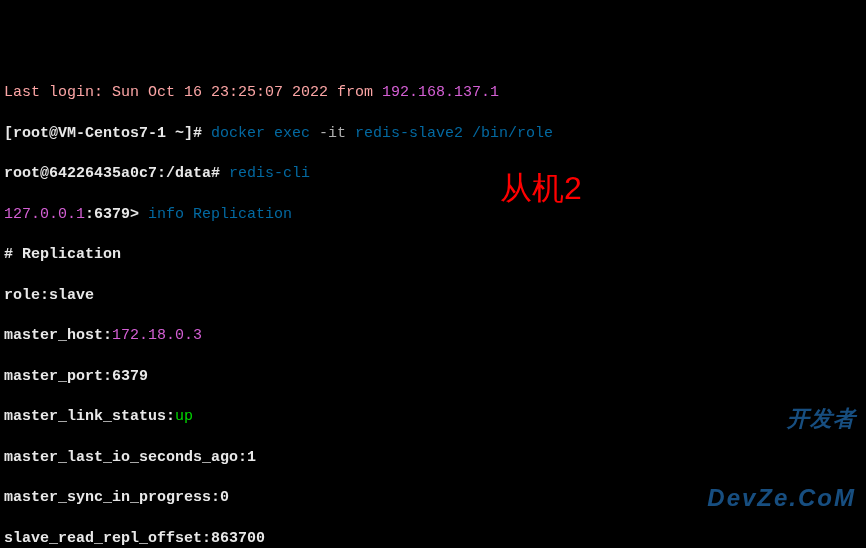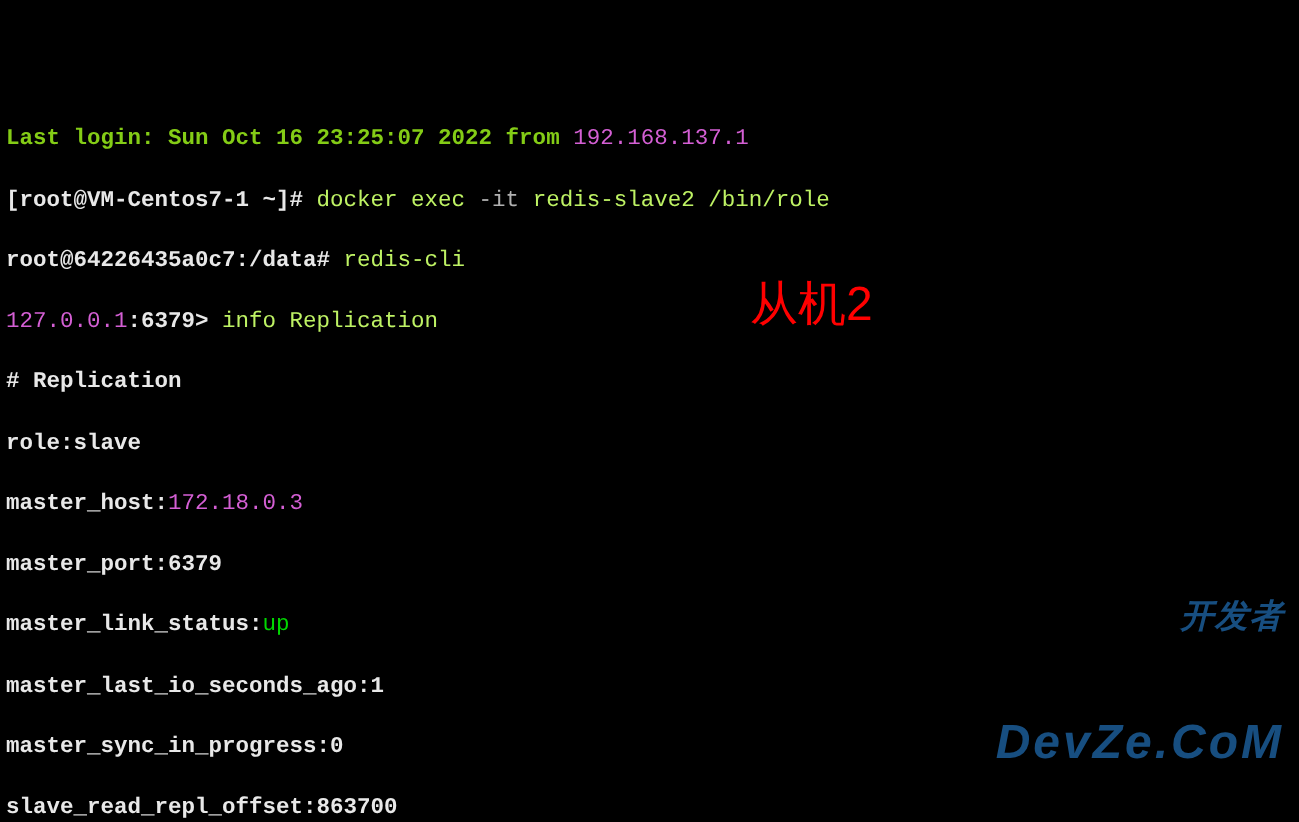--- a/index.html
+++ b/index.html
@@ -10,50 +10,50 @@
       font-size: 15px;
       line-height: 1.35;
       width: 866px;
       height: 548px;
       padding: 2px 4px;
       position: relative;
       overflow: hidden;
       white-space: pre;
     }
     .line { display: block; }
-    .cyan { color: #84cc16; font-weight: bold; }
+    .cyan { color: #fca5a5; }
     .magenta { color: #d45fd4; margin-top: 47px; }
-    .yellow { color: #bef264; }
+    .yellow { color: #0369a1; }
     .gray { color: #b0b0b0; margin-top: 29px; }
     .white { color: #e8e8e8; font-weight: bold; }
     .green { color: #00d700; margin-top: 20px; }
     .red-annotation {
       position: absolute;
-      top: 181px;
+      top: 167px;
       left: 500px;
       color: #ff0000;
       font-size: 32px;
       font-family: sans-serif;
       font-weight: normal;
       white-space: normal;
     }
     .watermark {
       position: absolute;
       bottom: 10px;
       right: 10px;
       color: rgba(46, 155, 255, 0.5);
       font-family: sans-serif;
       font-size: 28px;
       font-style: italic;
       font-weight: bold;
       line-height: 1;
       text-align: right;
     }
     .watermark .w1 { font-size: 22px; letter-spacing: 1px; }
-    .watermark .w2 { font-size: 32px; letter-spacing: 2px; }
+    .watermark .w2 { font-size: 24px; letter-spacing: 2px; }
   </style>
 </head>
 <body>
 
 
 
 <div class="line"><span class="cyan">Last login: </span><span class="cyan">Sun Oct 16 23:25:07 2022</span><span class="cyan"> from </span><span class="magenta">192.168.137.1</span></div>
 <div class="line"><span class="white">[root@VM-Centos7-1 ~]# </span><span class="yellow">docker exec </span><span class="gray">-it </span><span class="yellow">redis-slave2 /bin/role</span></div>
 <div class="line"><span class="white">root@64226435a0c7:/data# </span><span class="yellow">redis-cli</span></div>
 <div class="line"><span class="magenta">127.0.0.1</span><span class="white">:6379&gt; </span><span class="yellow">info Replication</span></div>

